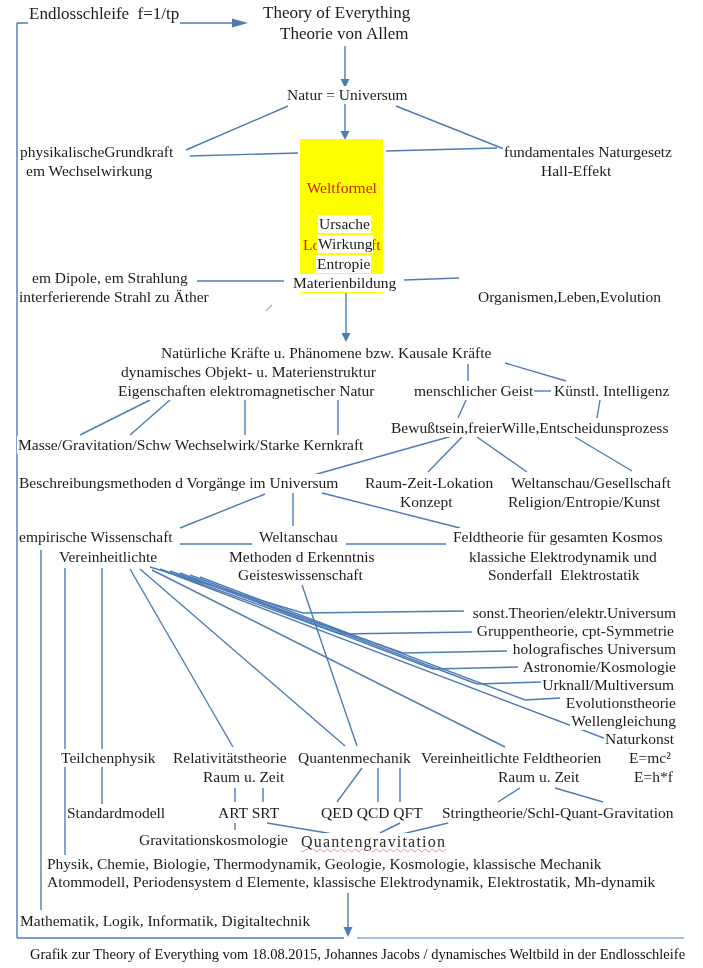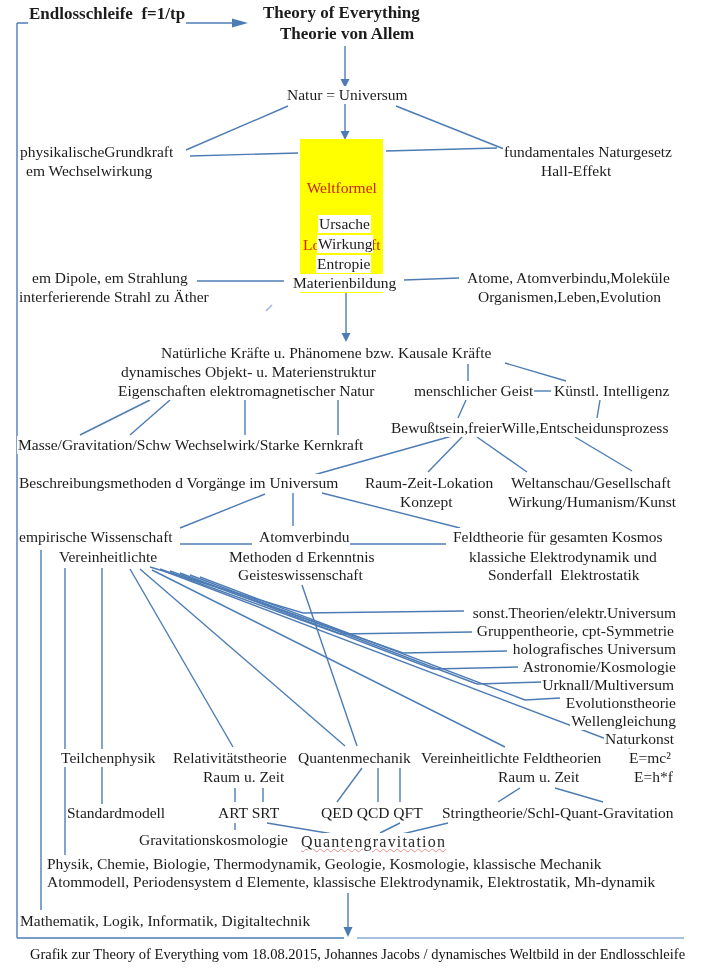--- a/index.html
+++ b/index.html
@@ -1,20 +1,20 @@
 <!DOCTYPE html>
 <html><head>
 <meta charset="utf-8">
 <style>
   html,body{margin:0;padding:0;background:#fff;}
   #stage{position:relative;width:703px;height:968px;background:#fff;overflow:hidden;
          font-family:"Liberation Serif",serif;color:#1c1c1c;}
   #wires{position:absolute;left:0;top:0;z-index:0;}
   .lbl{position:absolute;z-index:1;font-size:15.5px;line-height:18px;white-space:pre;background:#fff;padding:0 1px;}
-  .big{font-size:17px;line-height:20px;font-weight:bold;}
+  .big{font-size:17px;line-height:20px;}
   .hl{background:#ffff00;color:#cc2200;text-align:center;line-height:19px;padding:1px 3px;}
   .squig{font-size:16px;letter-spacing:1.2px;color:#2b2b2b;
          text-decoration-line:underline;text-decoration-style:wavy;
          text-decoration-color:#e58f8f;text-decoration-thickness:1px;}
   .cap{font-size:14.5px;color:#111;}
 </style>
 </head>
 <body>
 
 <div id="stage">
@@ -130,39 +130,38 @@
   <div class="lbl" style="left:503px;top:143px">fundamentales Naturgesetz</div>
   <div class="lbl" style="left:540px;top:162px">Hall-Effekt</div>
 
   <div class="lbl" style="left:318px;top:215px">Ursache</div>
   <div class="lbl" style="left:317px;top:235px">Wirkung</div>
   <div class="lbl" style="left:316px;top:255px">Entropie</div>
   <div class="lbl" style="left:292px;top:274px">Materienbildung</div>
 
   <div class="lbl" style="left:31px;top:269px">em Dipole, em Strahlung</div>
   <div class="lbl" style="left:18px;top:288px">interferierende Strahl zu Äther</div>
-  <div class="lbl" style="left:466px;top:269px">Atome, Atomverbindu,Moleküle</div>
   <div class="lbl" style="left:477px;top:288px">Organismen,Leben,Evolution</div>
 
   <div class="lbl" style="left:160px;top:344px">Natürliche Kräfte u. Phänomene bzw. Kausale Kräfte</div>
   <div class="lbl" style="left:120px;top:363px">dynamisches Objekt- u. Materienstruktur</div>
   <div class="lbl" style="left:117px;top:382px">Eigenschaften elektromagnetischer Natur</div>
   <div class="lbl" style="left:413px;top:382px">menschlicher Geist</div>
   <div class="lbl" style="left:553px;top:382px">Künstl. Intelligenz</div>
   <div class="lbl" style="left:390px;top:419px">Bewußtsein,freierWille,Entscheidunsprozess</div>
   <div class="lbl" style="left:17px;top:436px">Masse/Gravitation/Schw Wechselwirk/Starke Kernkraft</div>
 
   <div class="lbl" style="left:18px;top:474px">Beschreibungsmethoden d Vorgänge im Universum</div>
   <div class="lbl" style="left:364px;top:474px">Raum-Zeit-Lokation</div>
   <div class="lbl" style="left:510px;top:474px">Weltanschau/Gesellschaft</div>
   <div class="lbl" style="left:399px;top:493px">Konzept</div>
-  <div class="lbl" style="left:507px;top:493px">Wirkung/Humanism/Kunst</div>
+  <div class="lbl" style="left:507px;top:493px">Religion/Entropie/Kunst</div>
 
   <div class="lbl" style="left:18px;top:528px">empirische Wissenschaft</div>
-  <div class="lbl" style="left:258px;top:528px">Atomverbindu</div>
+  <div class="lbl" style="left:258px;top:528px">Weltanschau</div>
   <div class="lbl" style="left:452px;top:528px">Feldtheorie für gesamten Kosmos</div>
   <div class="lbl" style="left:58px;top:548px">Vereinheitlichte</div>
   <div class="lbl" style="left:228px;top:548px">Methoden d Erkenntnis</div>
   <div class="lbl" style="left:468px;top:548px">klassiche Elektrodynamik und</div>
   <div class="lbl" style="left:237px;top:566px">Geisteswissenschaft</div>
   <div class="lbl" style="left:487px;top:566px">Sonderfall  Elektrostatik</div>
 
   <div class="lbl" style="right:26px;top:604px">sonst.Theorien/elektr.Universum</div>
   <div class="lbl" style="right:28px;top:622px">Gruppentheorie, cpt-Symmetrie</div>
   <div class="lbl" style="right:26px;top:640px">holografisches Universum</div>

